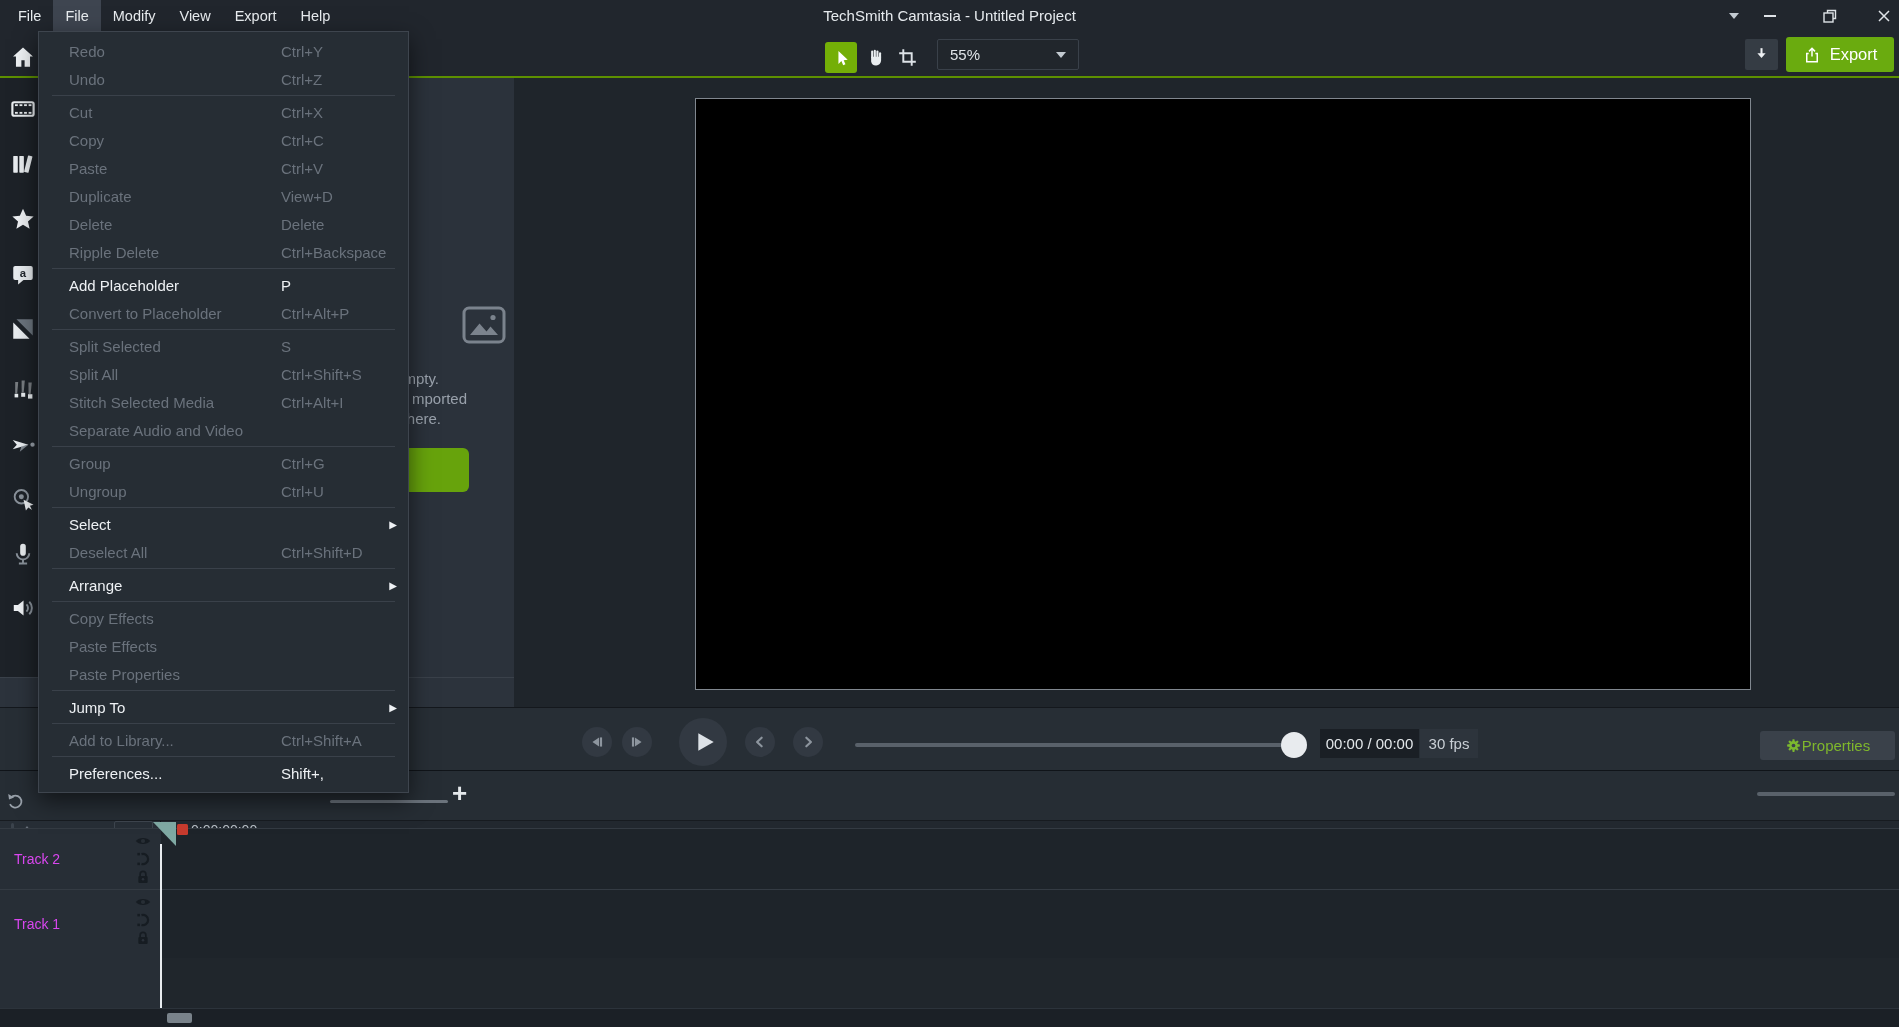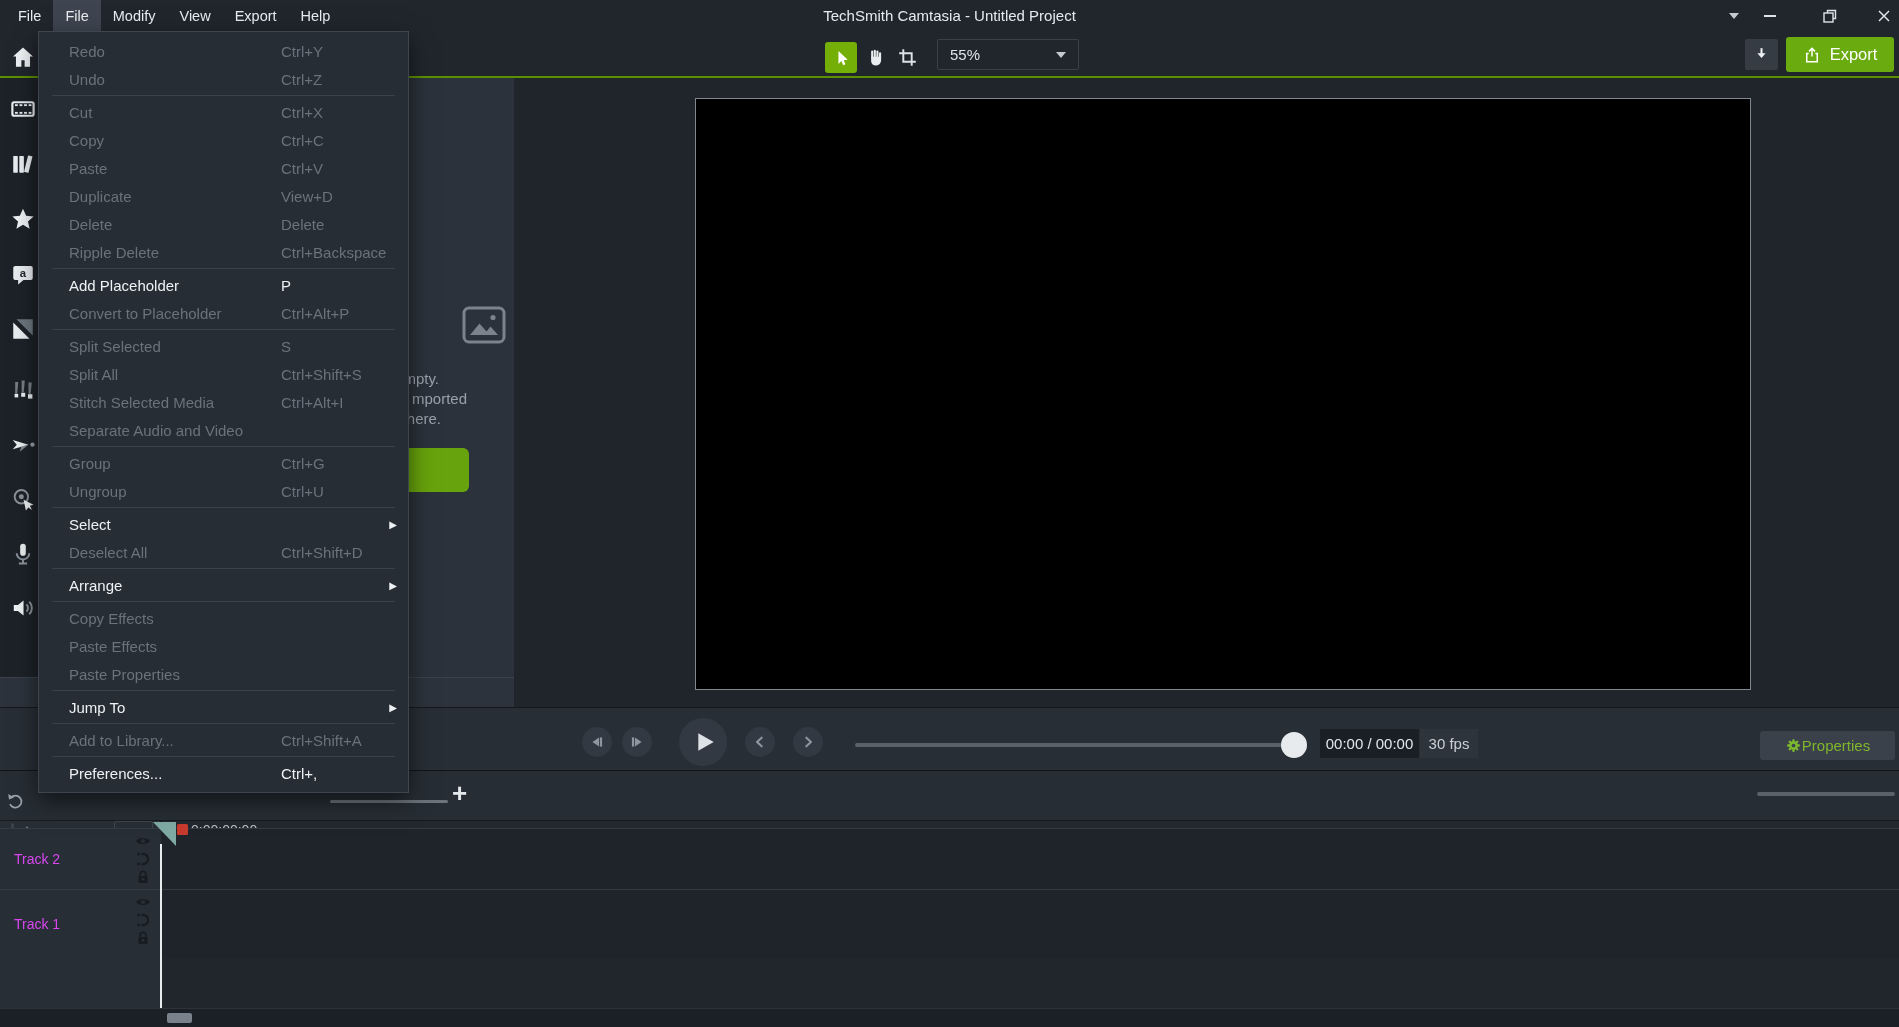--- a/index.html
+++ b/index.html
@@ -705,15 +705,15 @@
       <span class="sub-arrow">▶</span>
     </div>
     <div class="m-sep"></div>
     <div class="m-item">
       <span>Add to Library...</span>
       <span class="shortcut">Ctrl+Shift+A</span>
     </div>
     <div class="m-sep"></div>
     <div class="m-item enabled">
       <span>Preferences...</span>
-      <span class="shortcut">Ctrl+,</span>
+      <span class="shortcut">Shift+,</span>
     </div>
   </div>
 
 </body></html>

